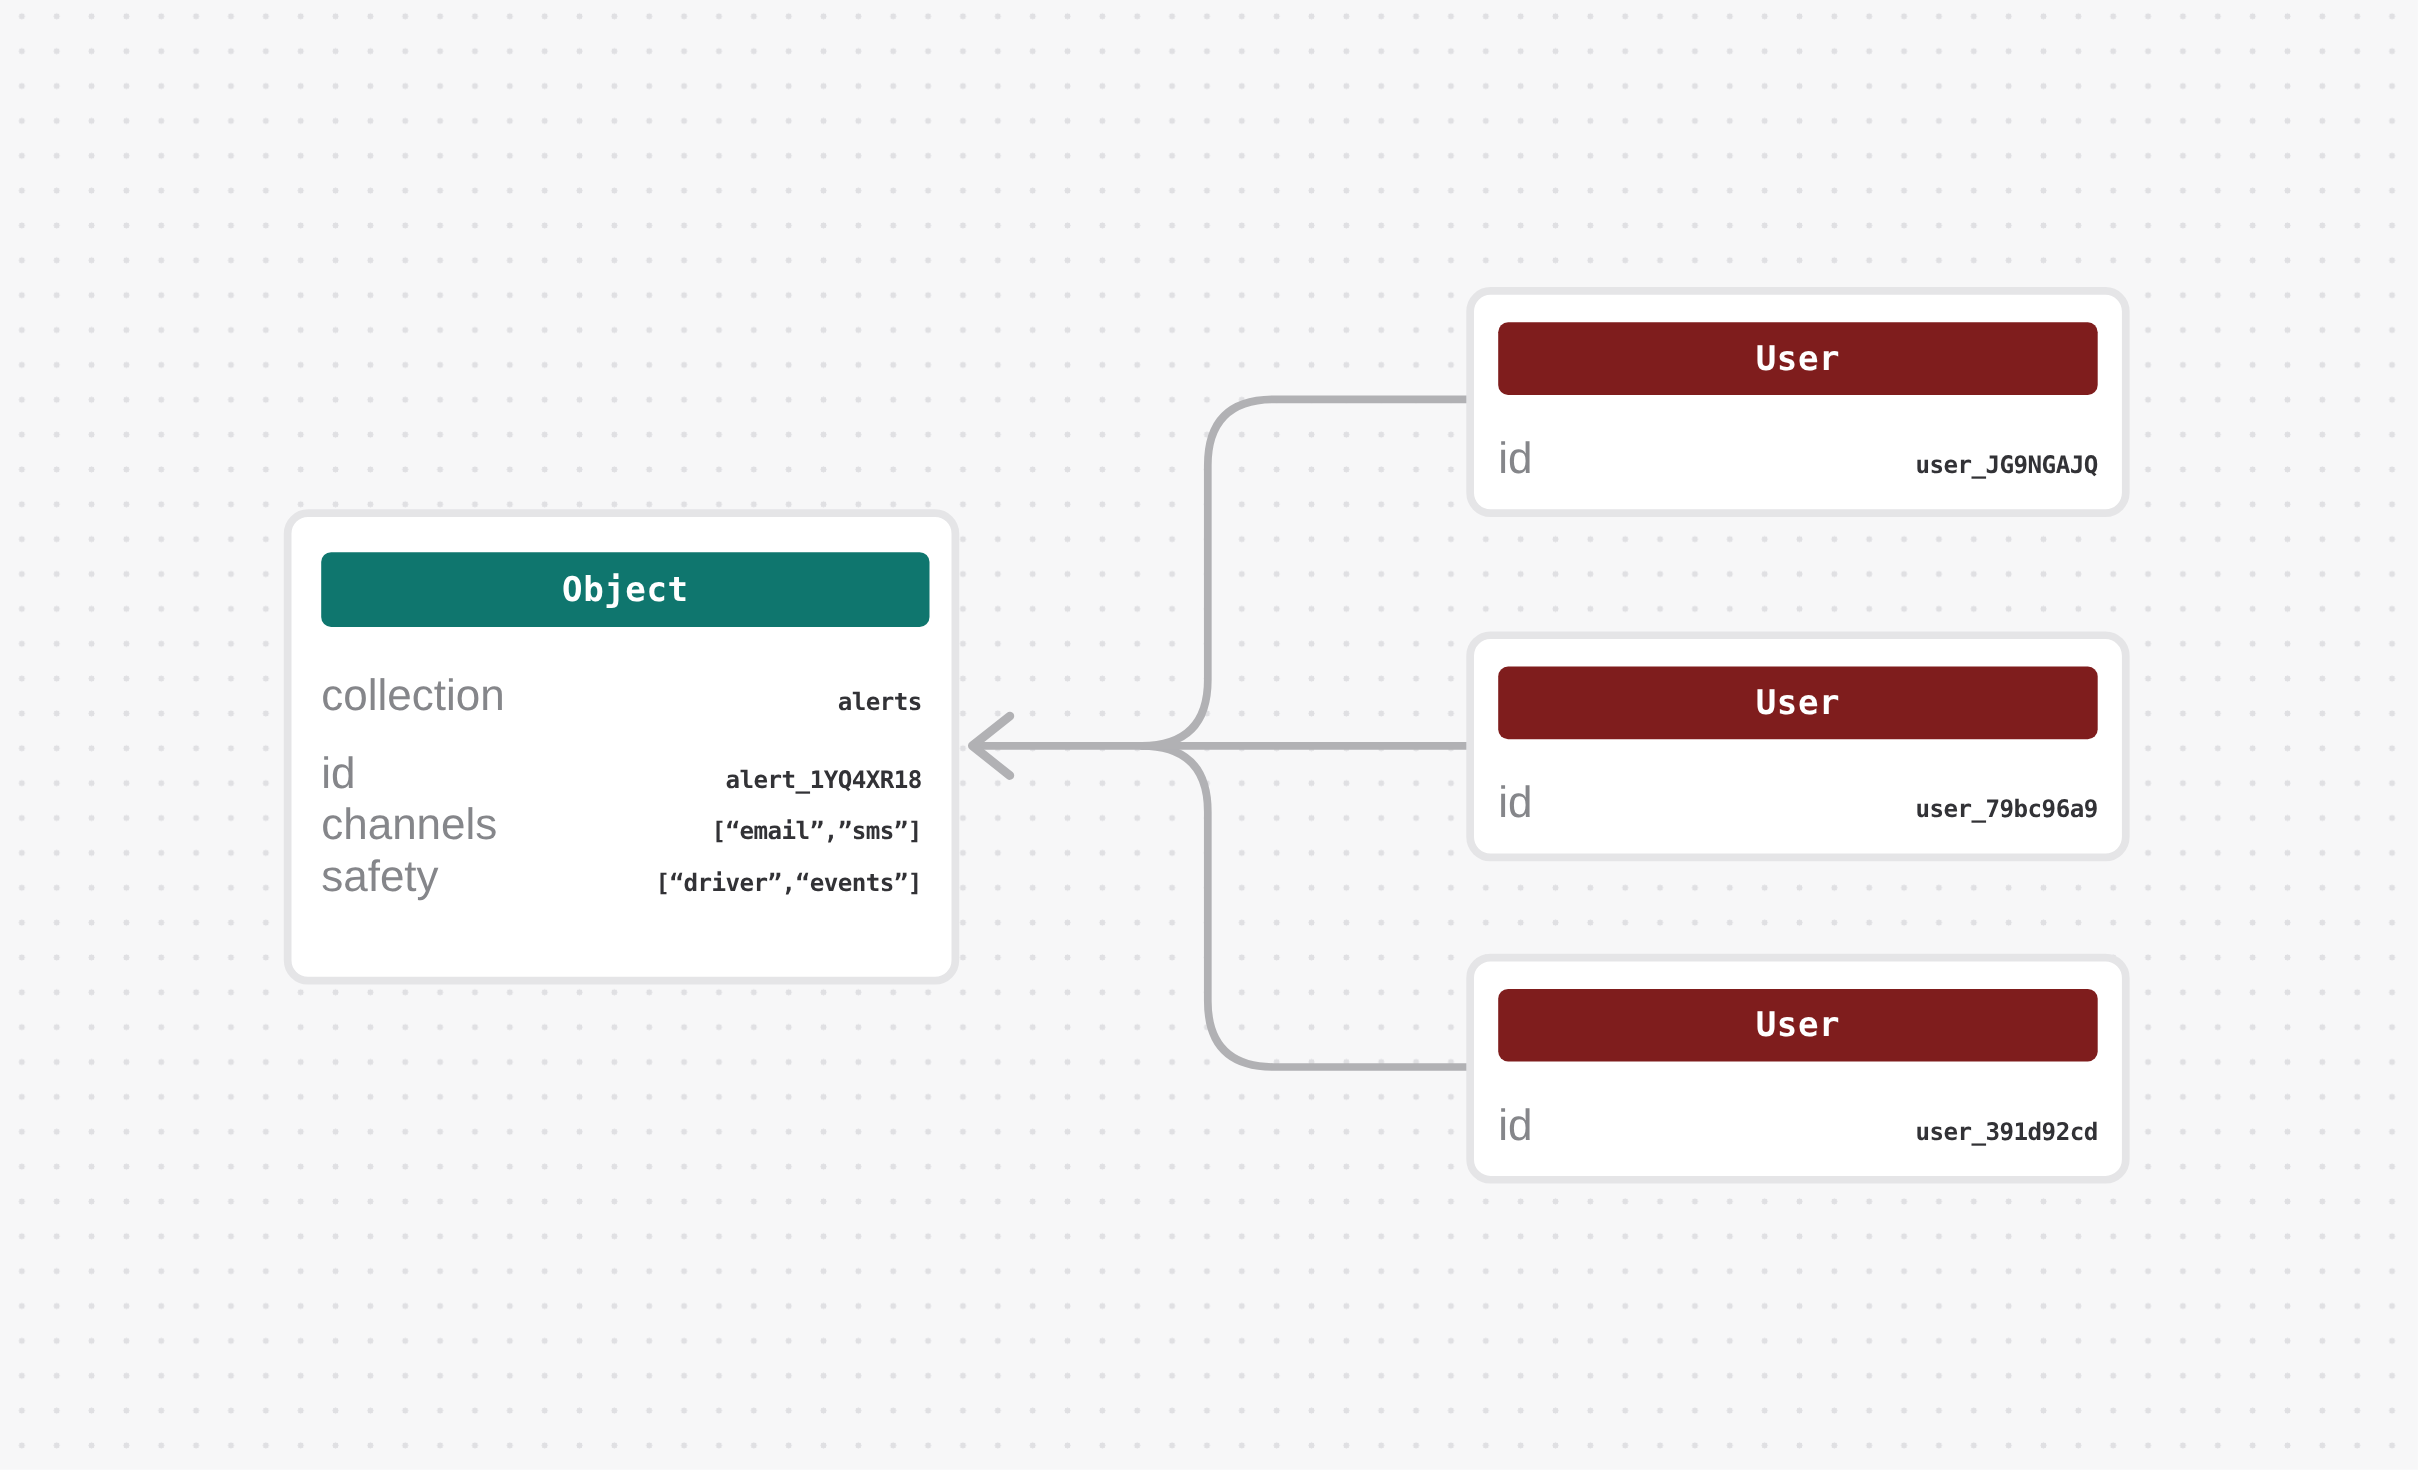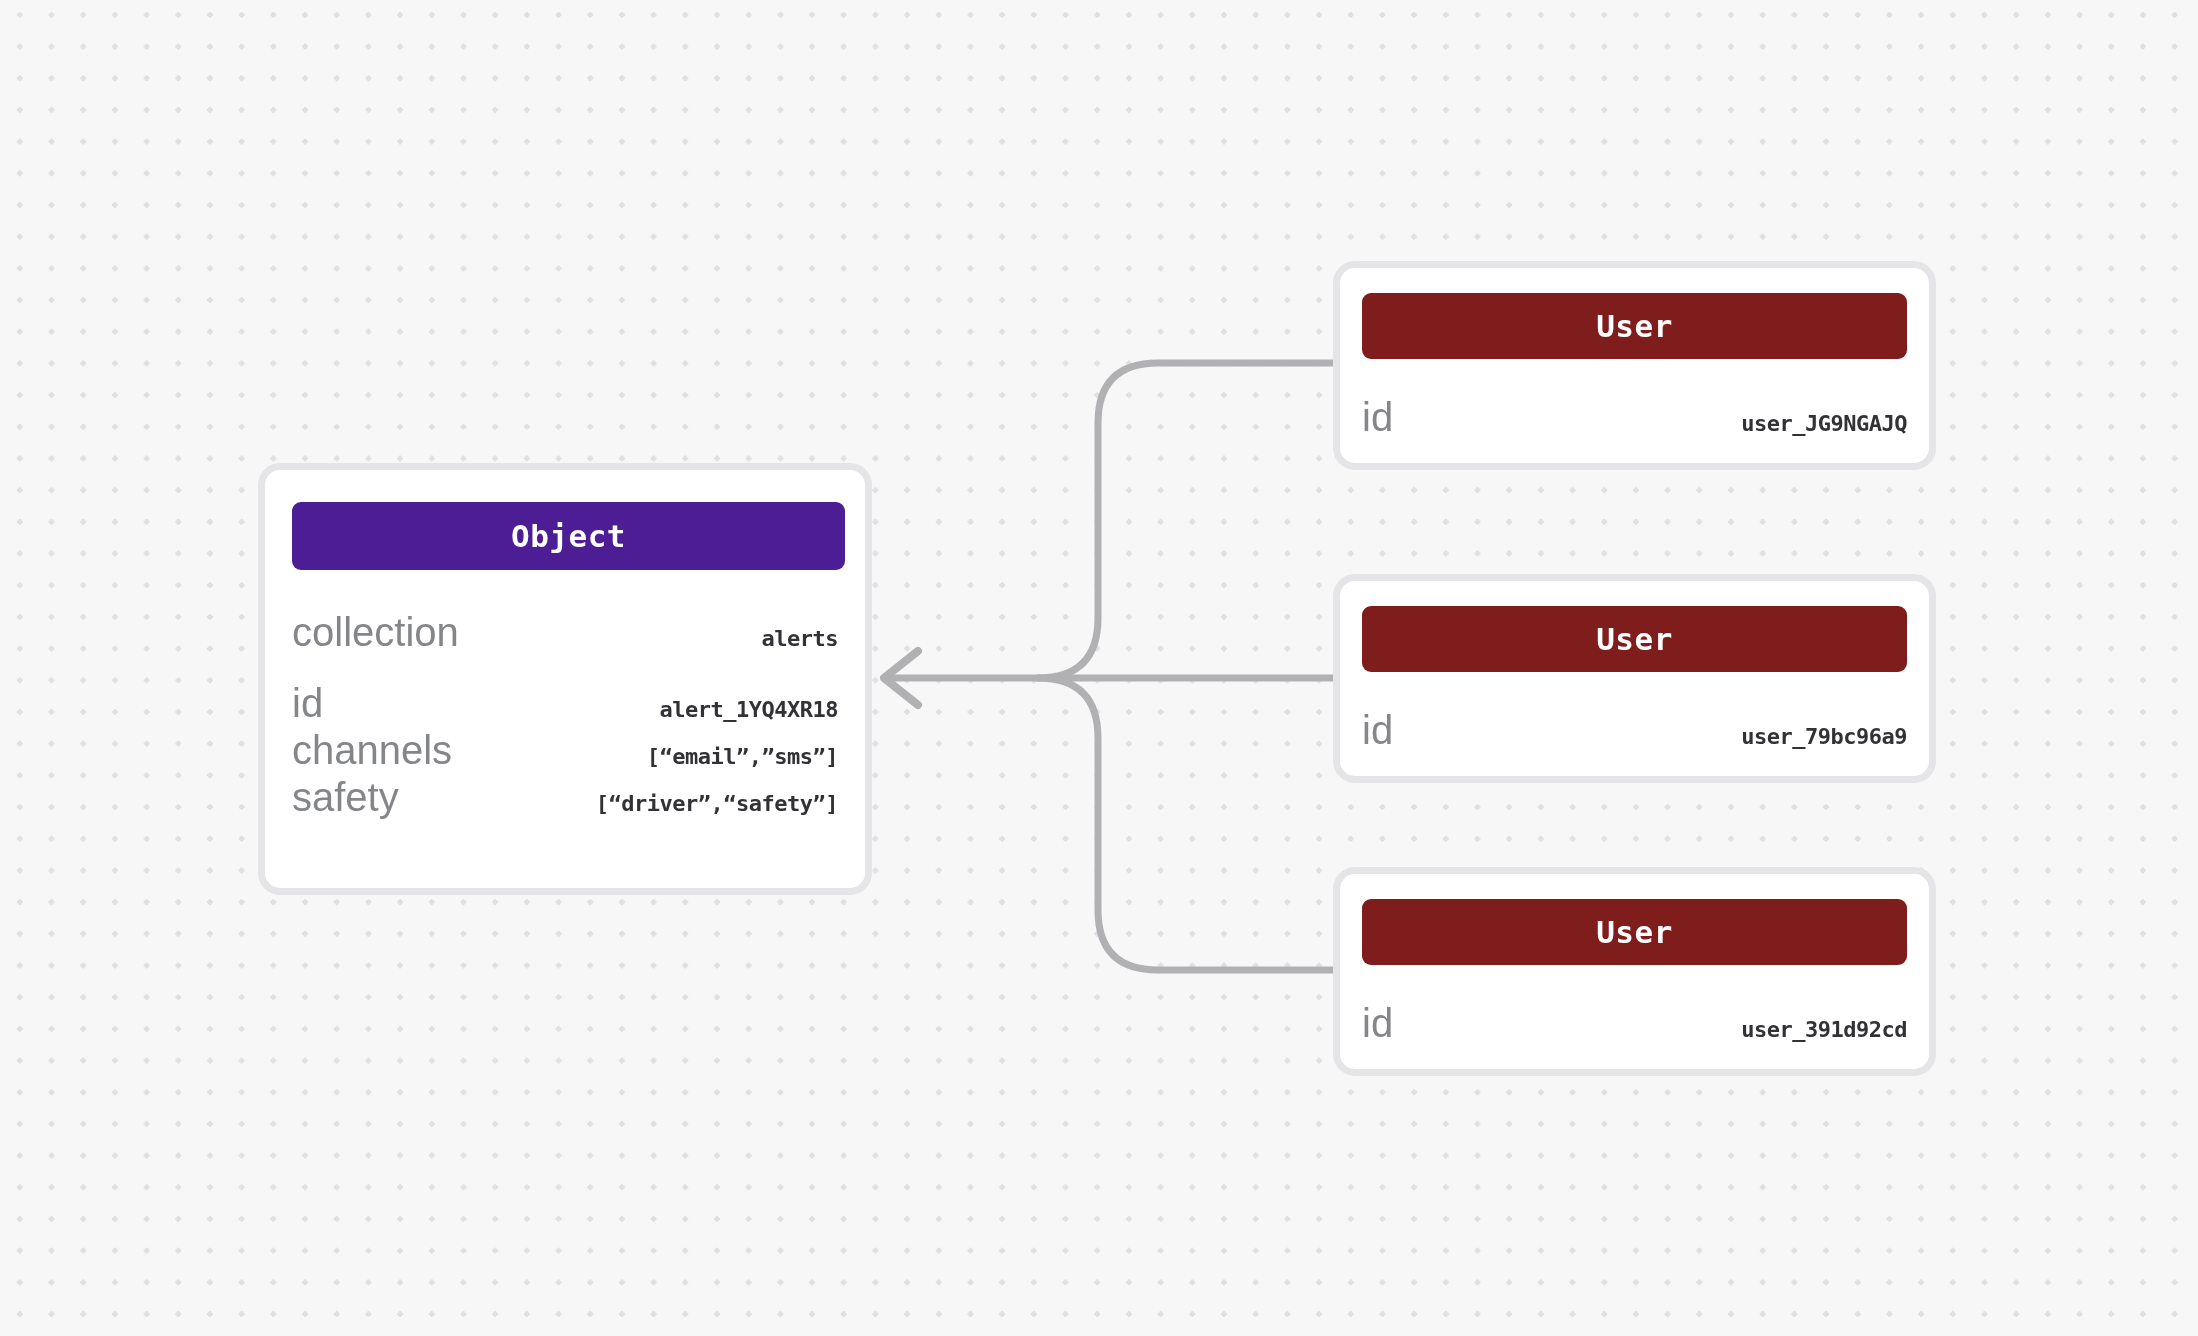--- a/index.html
+++ b/index.html
@@ -48,21 +48,21 @@
     border-radius: 9px;
     color: #ffffff;
     font-family: "DejaVu Sans Mono", monospace;
     font-size: 31px;
     font-weight: 600;
     letter-spacing: 0.5px;
   }
   .object-node .node-header {
     margin: 32px 20px 0 27px;
     height: 68px;
-    background: #4c1d95;
+    background: #0f766e;
   }
   .user-node .node-header {
     margin: 25px 22px 0 22px;
     height: 66px;
     background: #7f1d1d;
   }
   .field-row {
     display: flex;
     justify-content: space-between;
     align-items: baseline;
@@ -109,21 +109,21 @@
     <div class="field-row row-id-group">
       <span class="field-label">id</span>
       <span class="field-value">alert_1YQ4XR18</span>
     </div>
     <div class="field-row">
       <span class="field-label">channels</span>
       <span class="field-value">[“email”,”sms”]</span>
     </div>
     <div class="field-row">
       <span class="field-label">safety</span>
-      <span class="field-value">[“driver”,“safety”]</span>
+      <span class="field-value">[“driver”,“events”]</span>
     </div>
   </div>
 
   <div class="node user-node user-node-1">
     <div class="node-header">User</div>
     <div class="field-row">
       <span class="field-label">id</span>
       <span class="field-value">user_JG9NGAJQ</span>
     </div>
   </div>

